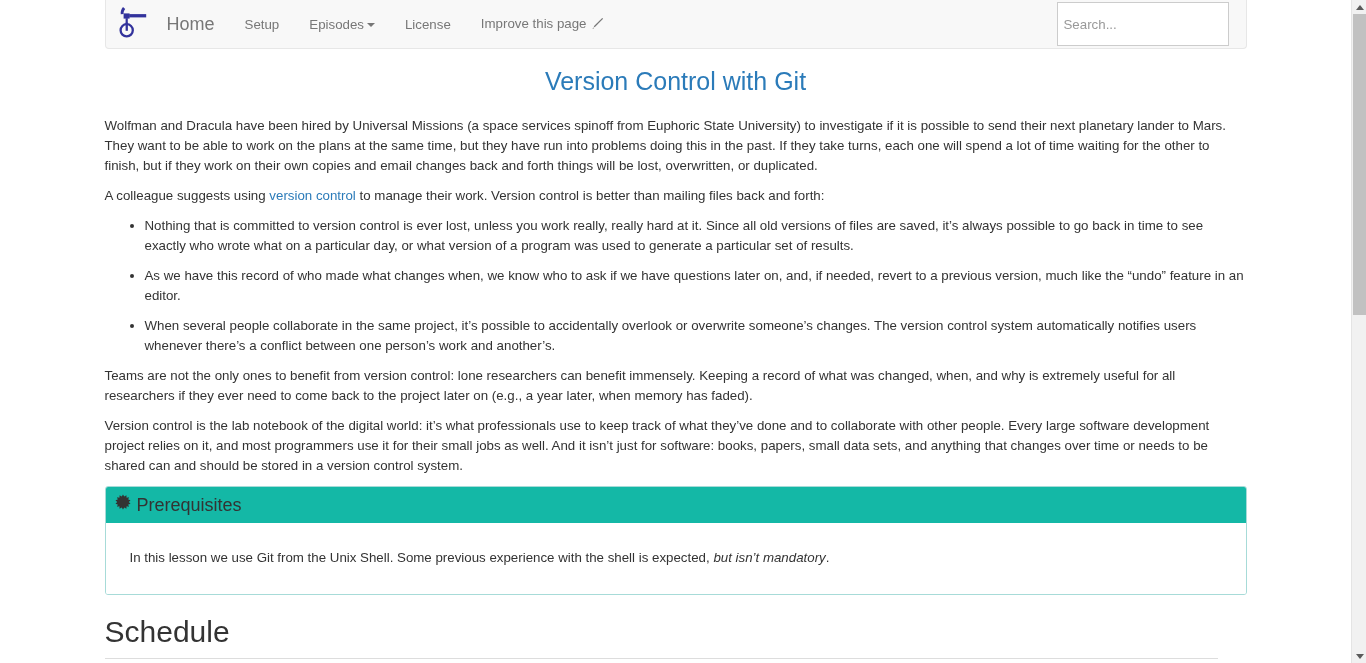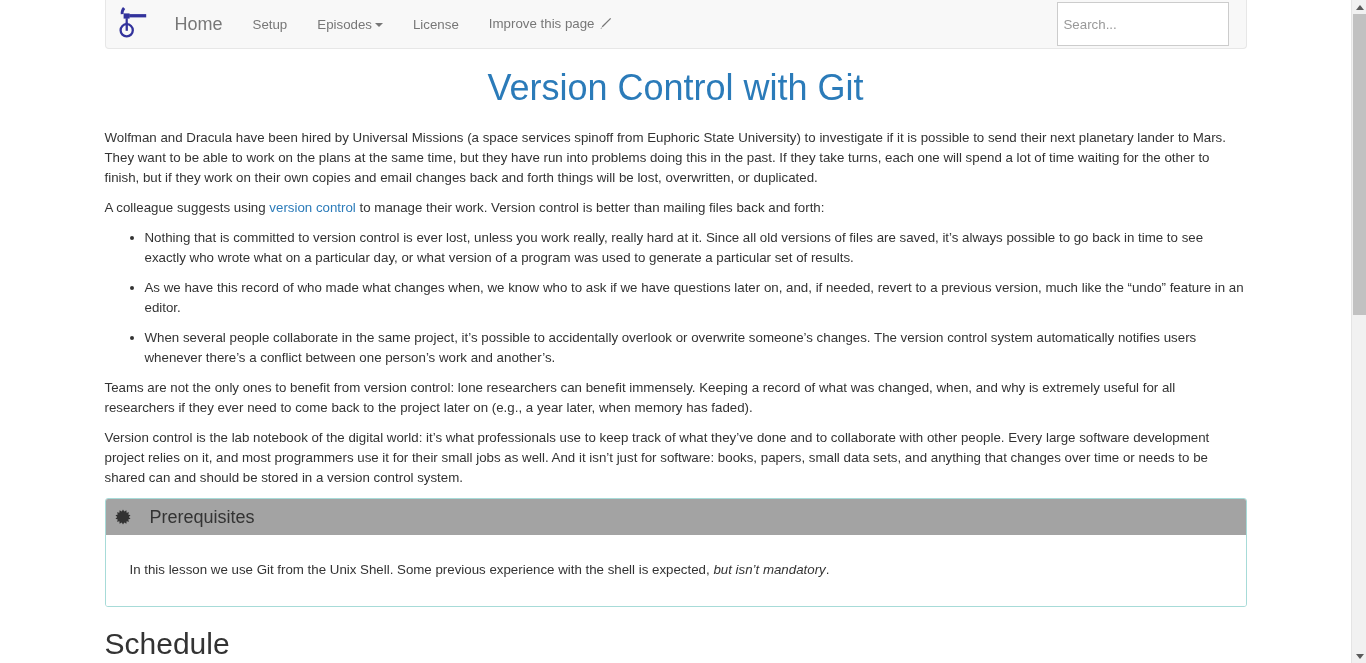--- a/index.html
+++ b/index.html
@@ -56,21 +56,21 @@
     height: 49px;
     padding: 0 6px;
     box-sizing: border-box;
   }
   .navbar-brand svg { display: block; }
 
   .nav-links {
     display: flex;
     align-items: center;
     list-style: none;
-    margin: 8px;
+    margin: 0;
     padding: 0;
     height: 49px;
   }
   .nav-links li { display: block; }
   .nav-links a {
     display: block;
     padding: 15px 15px;
     line-height: 19px;
     text-decoration: none;
     color: #777777;
@@ -117,21 +117,21 @@
     border-radius: 0;
     outline: none;
   }
   .search-input::placeholder { color: #999999; }
 
   
   h1.page-title {
     text-align: center;
     color: #2b7bb9;
     font-weight: normal;
-    font-size: 36px;
+    font-size: 25px;
     line-height: 1.1;
     margin: 19px 0 0 0;
     padding: 0;
   }
 
   
   .body-wrap { padding: 0; }
   p.para {
     margin: 0 0 10px 0;
     font-size: 13.3px;
@@ -157,25 +157,24 @@
   }
 
   
   .callout {
     border: 1px solid #a7dbd8;
     border-radius: 3px;
     margin: 0 0 20px 0;
     overflow: hidden;
   }
   .callout-header {
-    background: #a3a3a3;
+    background: #14b8a6;
     padding: 7px 7px 7px 9px;
     display: flex;
-    align-items: center;
-    gap: 13px;
+    align-items: flex-start;
   }
   .callout-header .sun-icon {
     display: inline-block;
     margin-right: 6px;
     line-height: 0;
   }
   .callout-title {
     font-size: 18px;
     color: #333333;
     font-weight: normal;

